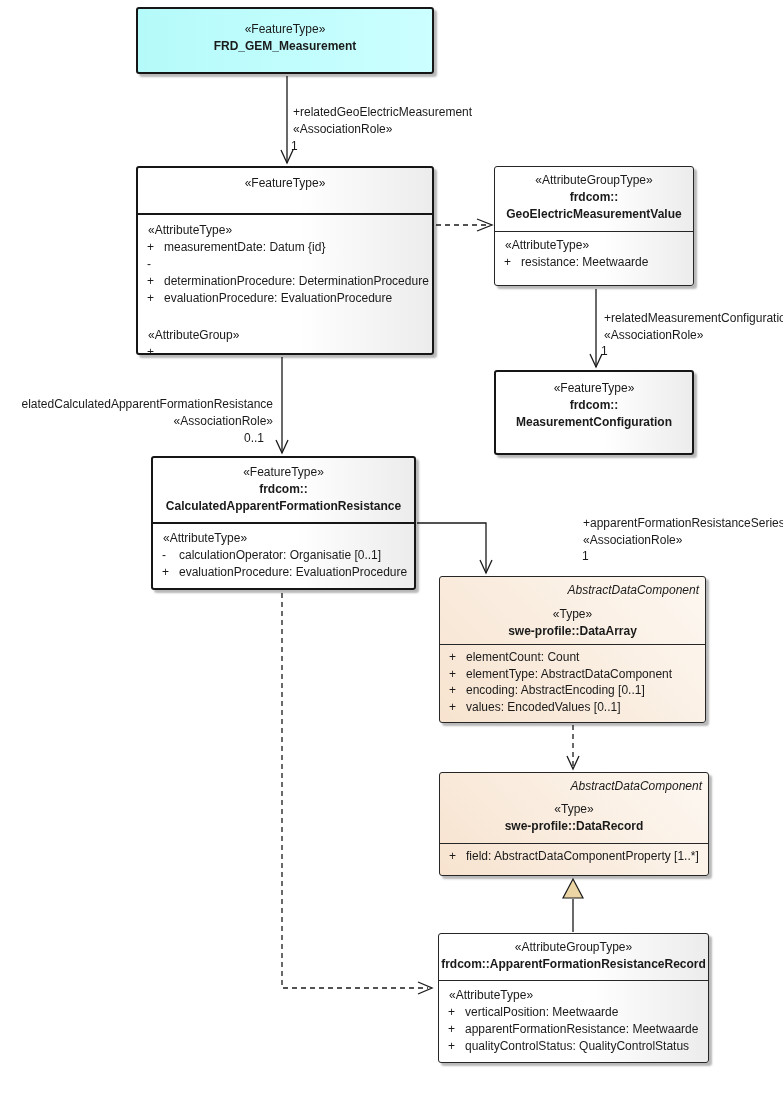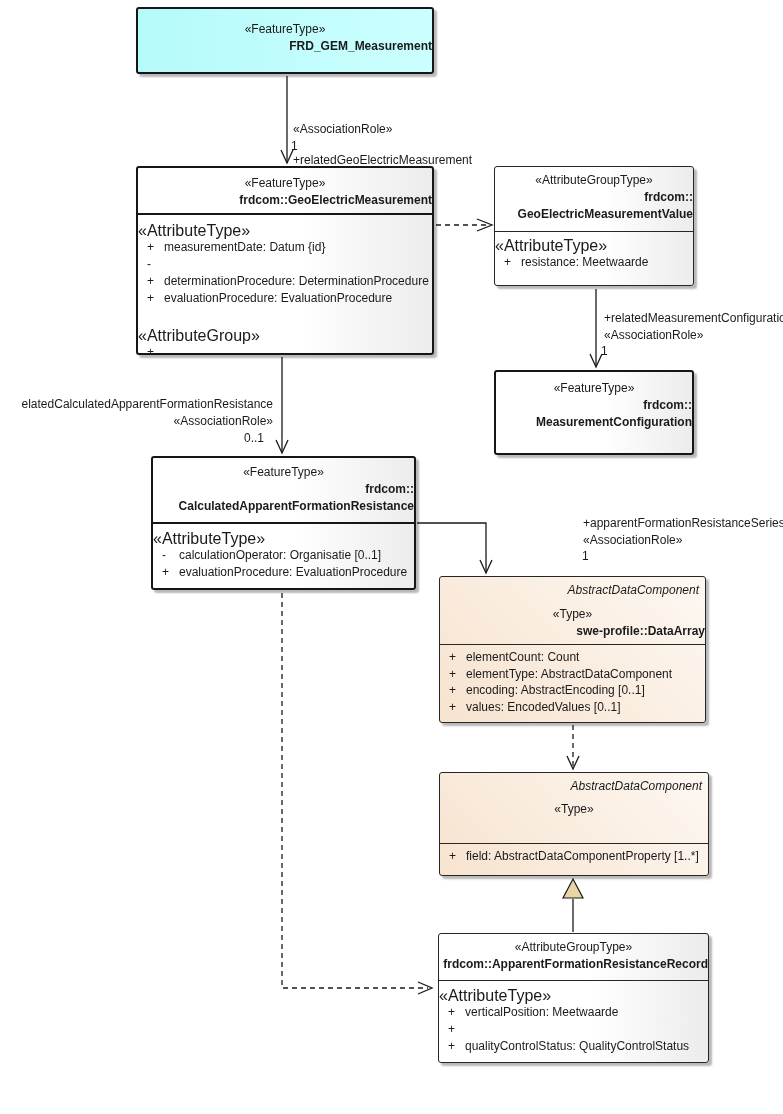--- a/index.html
+++ b/index.html
@@ -10,26 +10,26 @@
   .box{position:absolute;box-sizing:border-box;border-radius:3px;
        box-shadow:3px 3px 2px rgba(125,125,125,.55);font-size:12px;}
   .feature{border:2px solid #161616;background:linear-gradient(to right,#ffffff 55%,#ececec 100%);}
   .thin{border:1px solid #262626;background:linear-gradient(to right,#ffffff 55%,#ececec 100%);}
   .cyan{background:linear-gradient(to right,var(--cyan-fill,#b5fafa),var(--cyan-fill-light,#ccffff));}
   .peach{border:1px solid #262626;
          background:linear-gradient(45deg,var(--peach-fill,#f7e3cf),var(--peach-fill-light,#fdf8f2));}
 
   .hdr{text-align:center;line-height:17px;box-sizing:border-box;}
   .stereo{font-size:12px;}
-  .cname{font-weight:bold;font-size:12px;text-align:right;}
+  .cname{font-weight:bold;font-size:12px;}
   .parent-ref{font-style:italic;text-align:right;padding-right:6px;line-height:17px;}
 
   .body{border-top:2px solid #161616;box-sizing:border-box;}
   .thin .body,.peach .body{border-top:1px solid #262626;}
-  .stype{line-height:17px;font-size:16px;}
+  .stype{padding-left:10px;line-height:17px;font-size:12px;}
   .row{display:flex;line-height:17px;font-size:12px;}
   .peach .row{line-height:16.5px;}
   .vis{flex:none;width:17px;padding-left:9px;}
   .atext{white-space:nowrap;}
 
   .lbl{position:absolute;font-size:12px;line-height:17px;white-space:nowrap;}
   .lbl.r{text-align:right;width:320px;}
 
   .wires{position:absolute;left:0;top:0;width:783px;height:1114px;pointer-events:none;}
   .wires path{stroke:var(--line-color,#1a1a1a);stroke-width:1.3;fill:none;}
@@ -44,21 +44,20 @@
   <div class="box feature cyan" style="left:120px;top:7px;width:298px;height:67px;">
     <div class="hdr" style="padding-top:12px;">
       <div class="stereo">«FeatureType»</div>
       <div class="cname">FRD_GEM_Measurement</div>
     </div>
   </div>
 
   <div class="box feature" style="left:120px;top:166px;width:298px;height:189px;">
     <div class="hdr" style="height:45px;padding-top:7px;">
       <div class="stereo">«FeatureType»</div>
-      <div class="cname">frdcom::GeoElectricMeasurement</div>
     </div>
     <div class="body" style="padding-top:7px;">
       <div class="stype">«AttributeType»</div>
       <div class="row">
         <span class="vis">+</span>
         <span class="atext">measurementDate: Datum {id}</span>
       </div>
       <div class="row">
         <span class="vis">-</span>
       </div>
@@ -142,20 +141,21 @@
         <span class="vis">+</span>
         <span class="atext">values: EncodedValues [0..1]</span>
       </div>
     </div>
   </div>
 
   <div class="box peach" style="left:423px;top:772px;width:270px;height:104px;">
     <div class="hdr" style="height:70px;padding-top:5px;">
       <div class="parent-ref">AbstractDataComponent</div>
       <div class="stereo" style="margin-top:6px;">«Type»</div>
+      <div class="cname">swe-profile::DataRecord</div>
     </div>
     <div class="body" style="padding-top:4px;">
       <div class="row">
         <span class="vis">+</span>
         <span class="atext">field: AbstractDataComponentProperty [1..*]</span>
       </div>
     </div>
   </div>
 
   <div class="box thin" style="left:422px;top:933px;width:271px;height:130px;">
@@ -164,29 +164,30 @@
       <div class="cname">frdcom::ApparentFormationResistanceRecord</div>
     </div>
     <div class="body" style="padding-top:6px;">
       <div class="stype">«AttributeType»</div>
       <div class="row">
         <span class="vis">+</span>
         <span class="atext">verticalPosition: Meetwaarde</span>
       </div>
       <div class="row">
         <span class="vis">+</span>
+        <span class="atext">apparentFormationResistance: Meetwaarde</span>
       </div>
       <div class="row">
         <span class="vis">+</span>
         <span class="atext">qualityControlStatus: QualityControlStatus</span>
       </div>
     </div>
   </div>
 
-  <div class="lbl" style="left:277px;top:104px;margin-top:48px;">+relatedGeoElectricMeasurement</div>
+  <div class="lbl" style="left:277px;top:104px;">+relatedGeoElectricMeasurement</div>
   <div class="lbl" style="left:277px;top:121px;">«AssociationRole»</div>
   <div class="lbl" style="left:275px;top:138px;">1</div>
 
   <div class="lbl" style="left:588px;top:310px;">+relatedMeasurementConfiguration</div>
   <div class="lbl" style="left:588px;top:327px;">«AssociationRole»</div>
   <div class="lbl" style="left:585px;top:343px;">1</div>
 
   <div class="lbl r" style="right:526px;top:396px;">elatedCalculatedApparentFormationResistance</div>
   <div class="lbl r" style="right:526px;top:413px;">«AssociationRole»</div>
   <div class="lbl r" style="right:535px;top:430px;">0..1</div>

